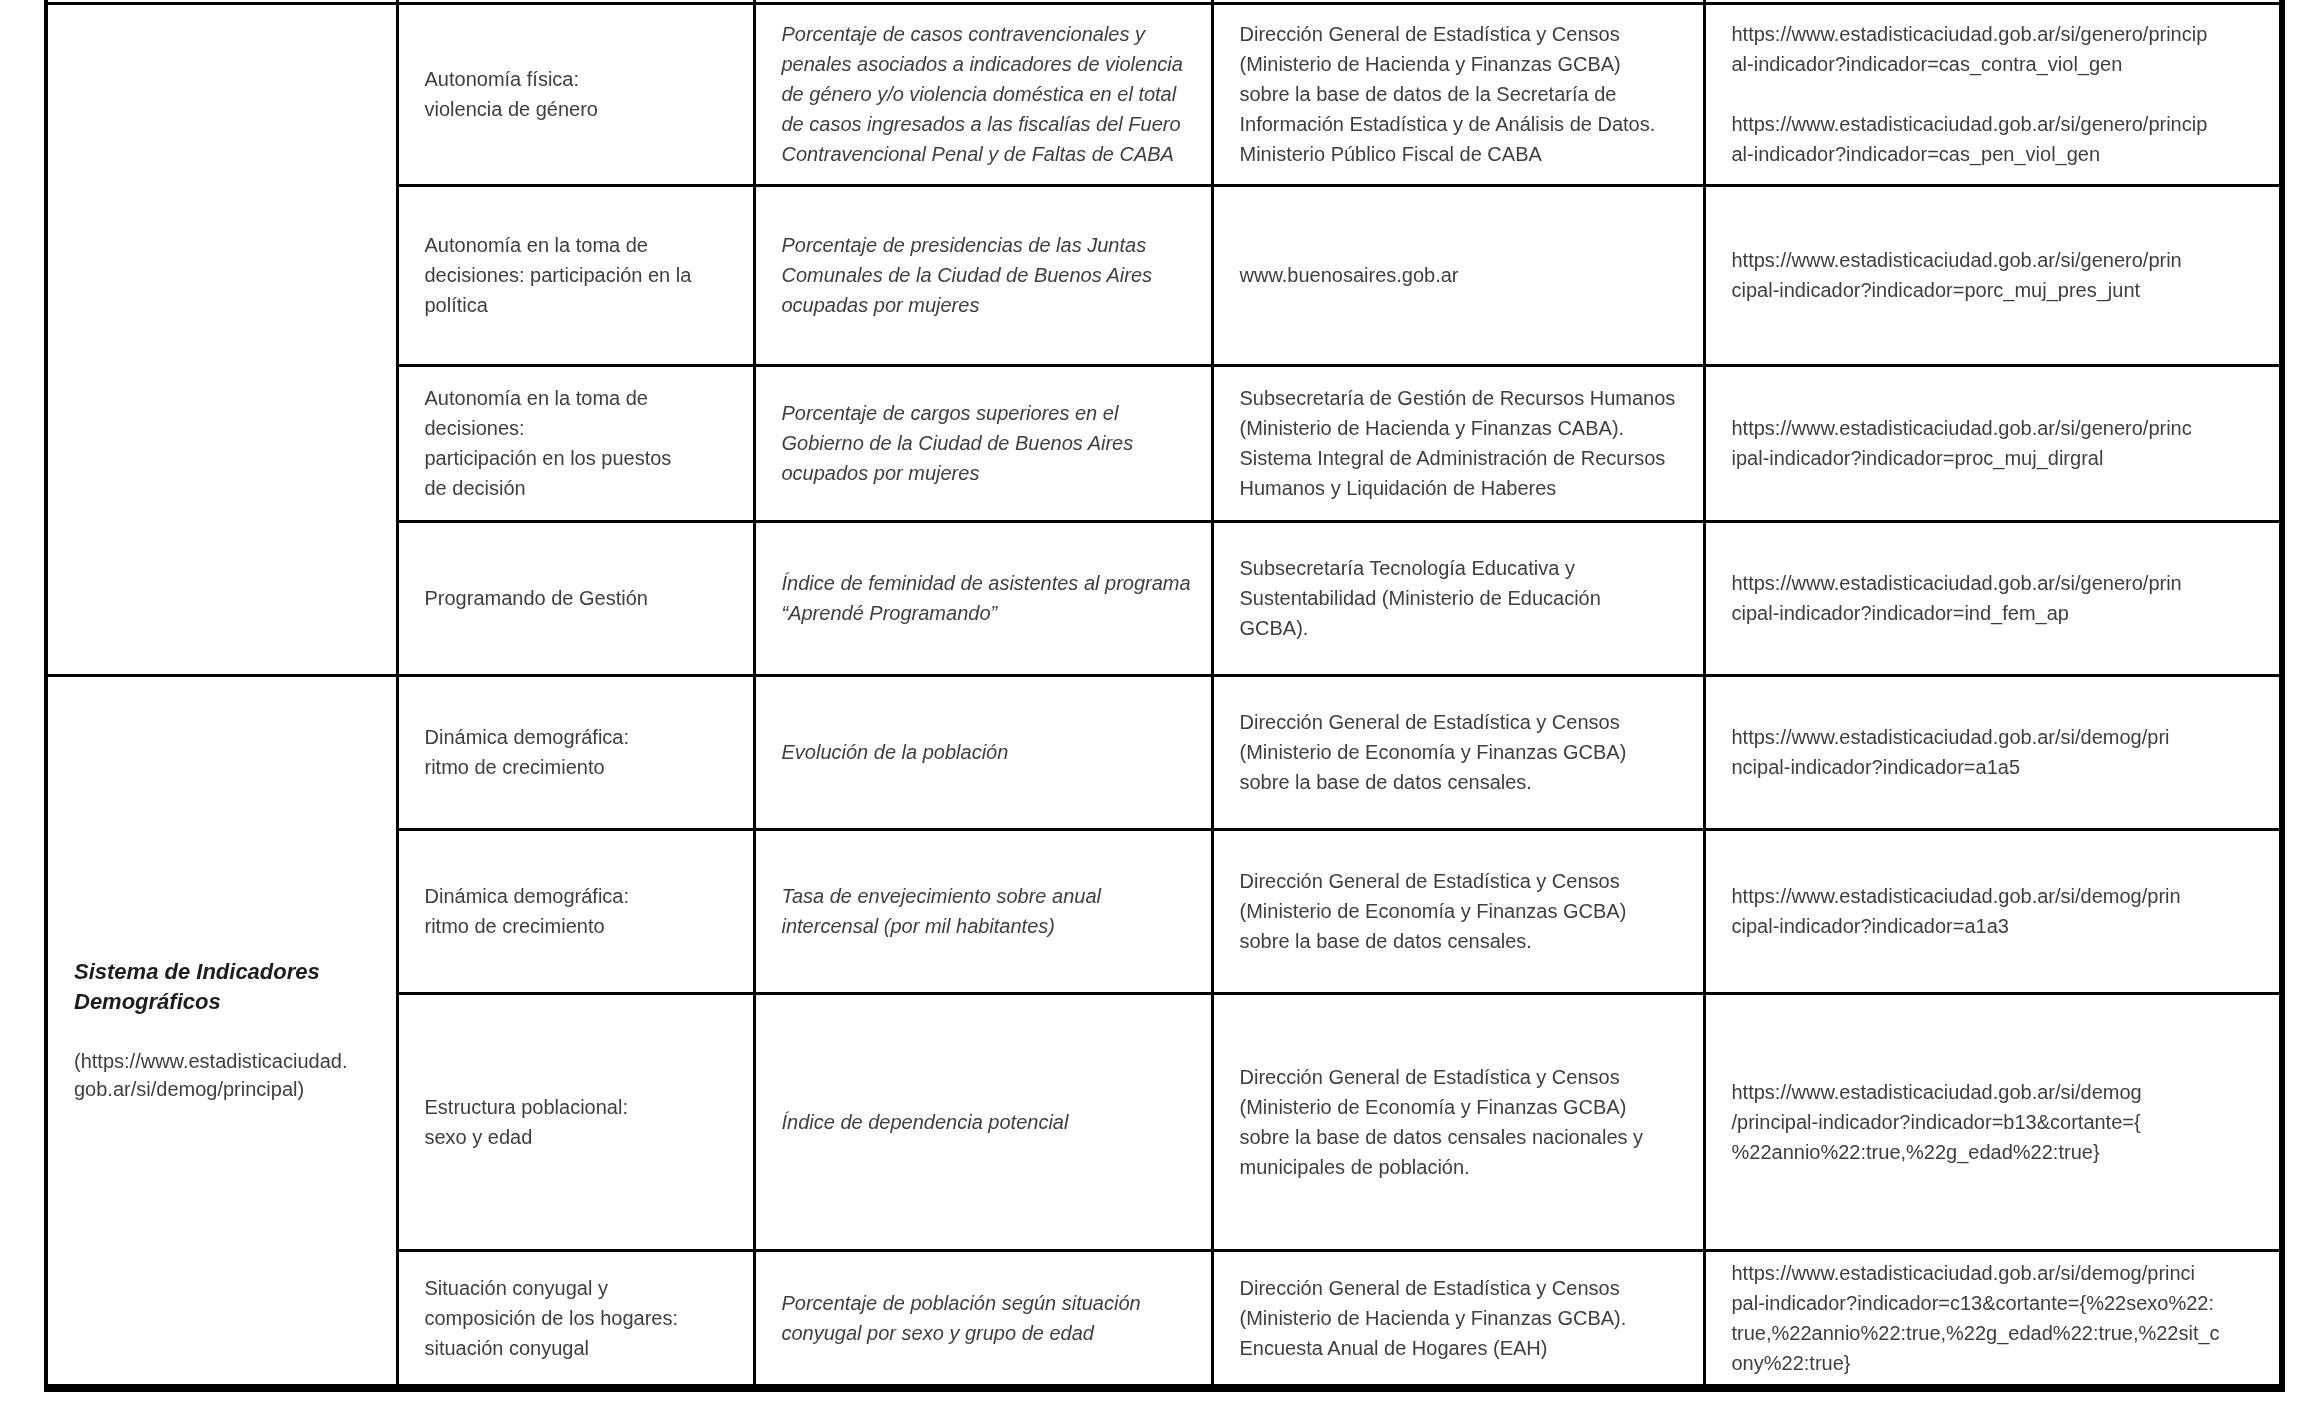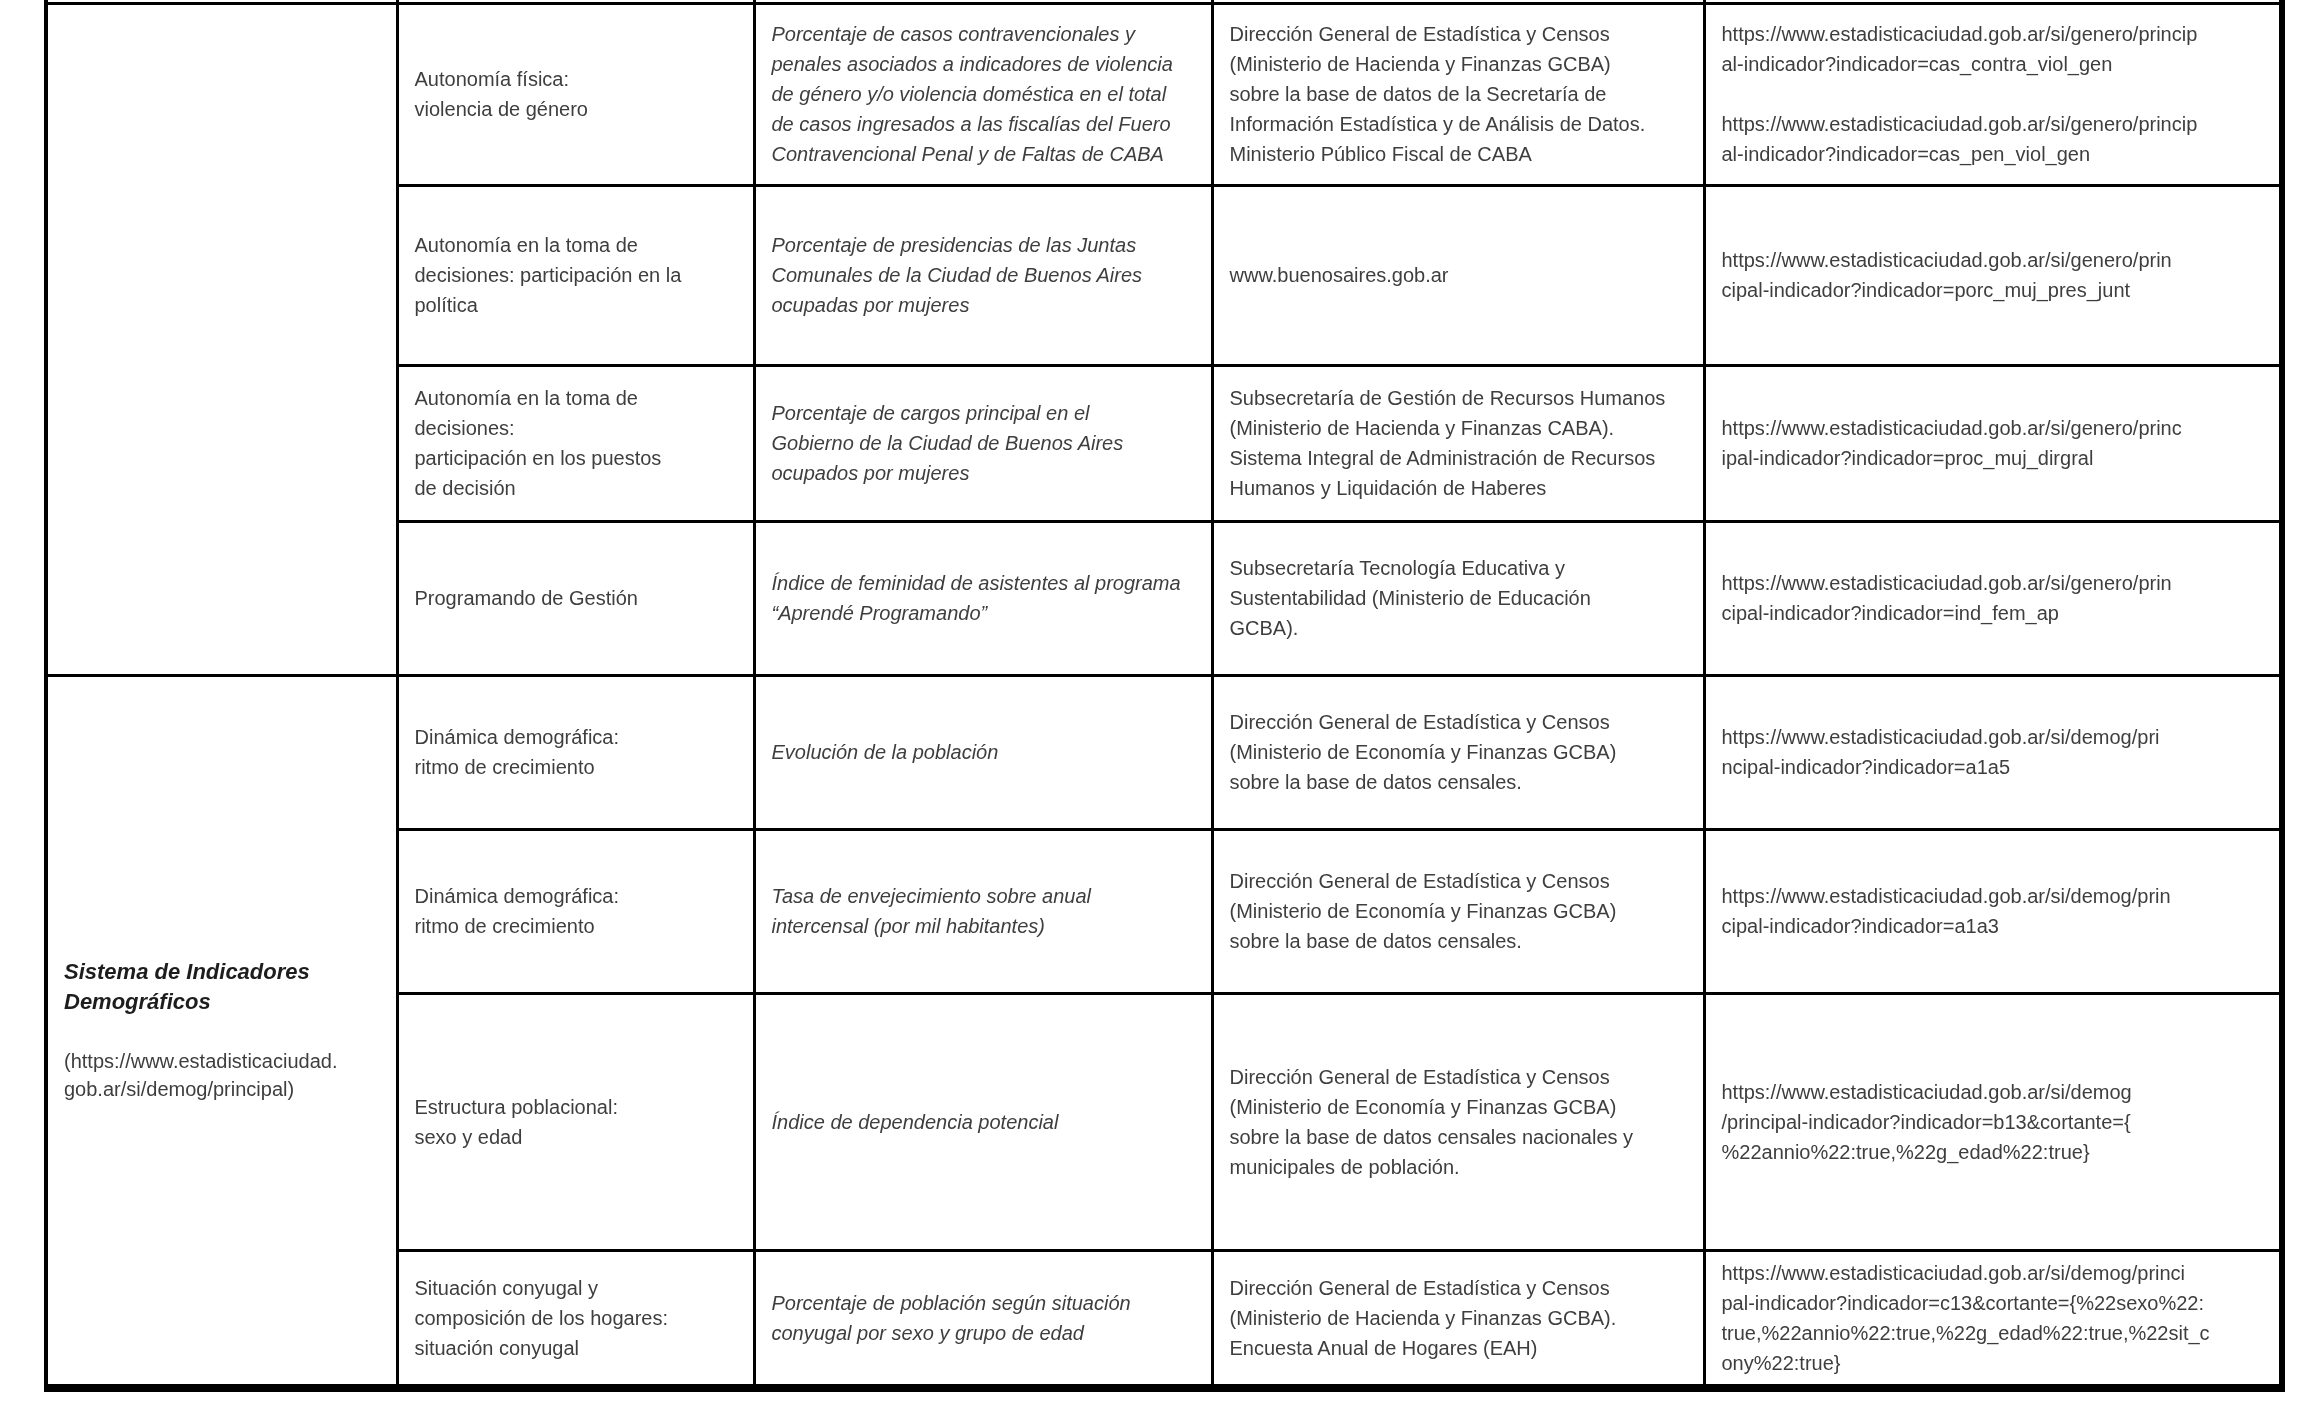--- a/index.html
+++ b/index.html
@@ -20,21 +20,21 @@
     position: absolute;
     left: 44px;
     top: 0;
     border-collapse: collapse;
     table-layout: fixed;
     width: 2236px;
   }
   table.indicators td {
     border: 3px solid #000000;
     vertical-align: middle;
-    padding: 6px 8px 6px 16px;
+    padding: 6px 8px 6px 26px;
     font-size: 20px;
     line-height: 30px;
     white-space: pre-line;
     overflow: hidden;
     box-sizing: border-box;
   }
   
   table.indicators { border-left: 4px solid #000; border-right: 6px solid #000; border-bottom: 8px solid #000; border-top: 0; }
   td.c1 { border-left-width: 4px; }
   td.c5 { border-right-width: 6px; margin-top: 48px; }
@@ -133,21 +133,21 @@
 ocupadas por mujeres</td>
       <td class="c4">www.buenosaires.gob.ar</td>
       <td class="c5">https://www.estadisticaciudad.gob.ar/si/genero/prin
 cipal-indicador?indicador=porc_muj_pres_junt</td>
     </tr>
     <tr class="r3">
       <td class="c2">Autonomía en la toma de
 decisiones:
 participación en los puestos
 de decisión</td>
-      <td class="c3">Porcentaje de cargos principal en el
+      <td class="c3">Porcentaje de cargos superiores en el
 Gobierno de la Ciudad de Buenos Aires
 ocupados por mujeres</td>
       <td class="c4">Subsecretaría de Gestión de Recursos Humanos
 (Ministerio de Hacienda y Finanzas CABA).
 Sistema Integral de Administración de Recursos
 Humanos y Liquidación de Haberes</td>
       <td class="c5">https://www.estadisticaciudad.gob.ar/si/genero/princ
 ipal-indicador?indicador=proc_muj_dirgral</td>
     </tr>
     <tr class="r4">

